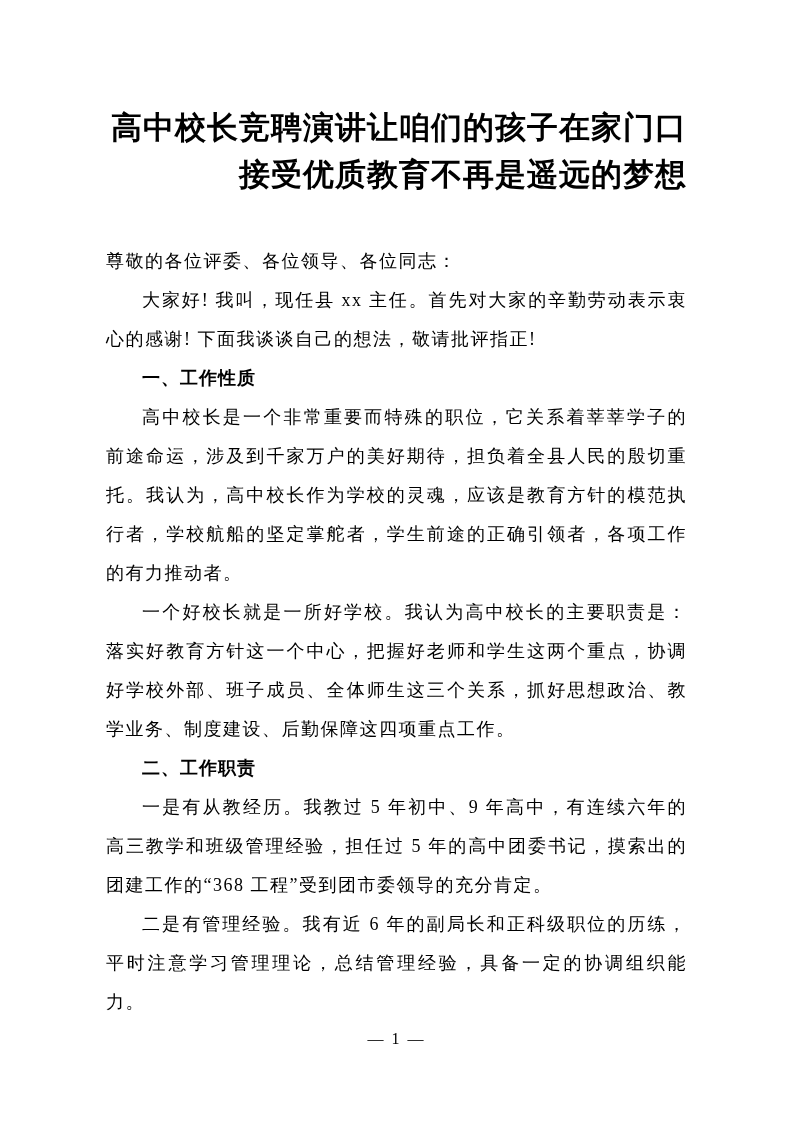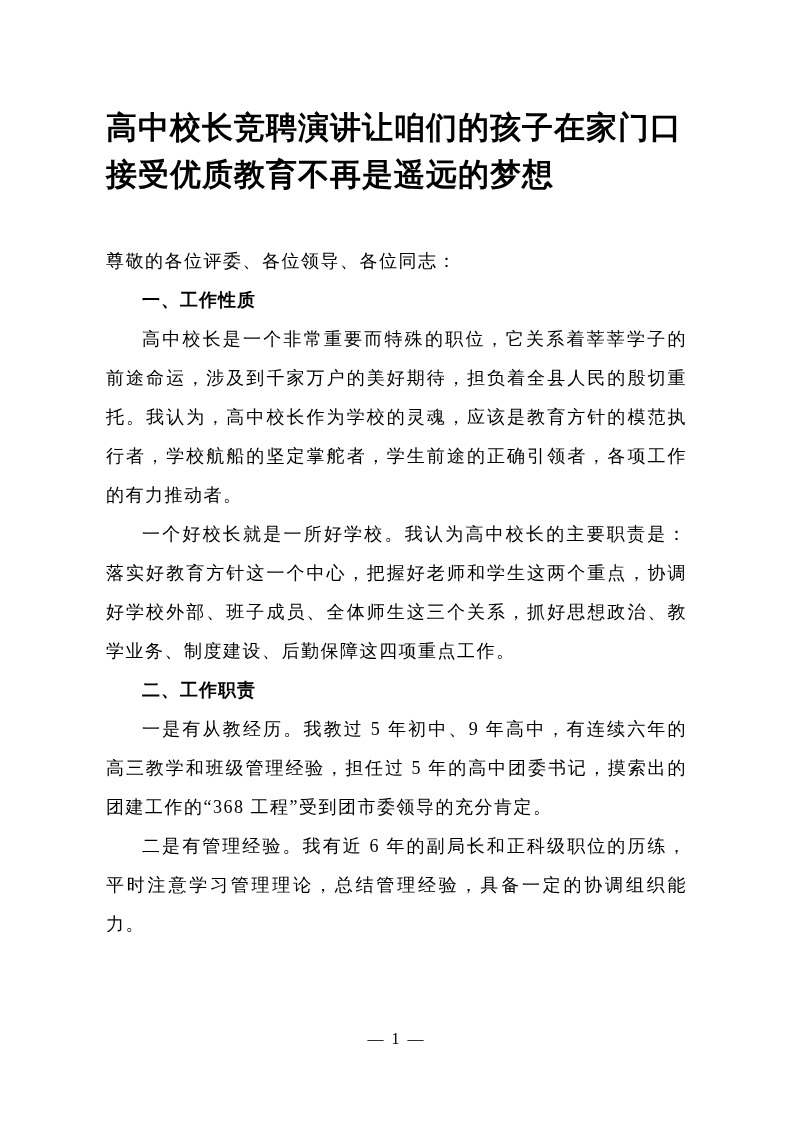--- a/index.html
+++ b/index.html
@@ -19,21 +19,21 @@
     top: 104px;
     left: 106px;
     width: 581px;
   }
   .doc-title {
     font-family: "Liberation Serif", "DejaVu Serif", serif;
     font-weight: bold;
     font-size: 31px;
     line-height: 47px;
     letter-spacing: 1px;
-    text-align: left;
+    text-align: right;
     margin-bottom: 44px;
   }
   .doc-title .t-line { display: block; }
   .block {
     font-size: 18px;
     line-height: 39px;
     letter-spacing: 1.5px;
     text-align: justify;
     text-justify: inter-character;
   }
@@ -62,20 +62,21 @@
 <div class="page">
   <div class="content">
 
     <h1 class="doc-title">
       <span class="t-line">高中校长竞聘演讲让咱们的孩子在家门口</span>
       <span class="t-line">接受优质教育不再是遥远的梦想</span>
     </h1>
 
     <p class="block salutation">尊敬的各位评委、各位领导、各位同志：</p>
 
+    <p class="block paragraph">大家好! 我叫，现任县 xx 主任。首先对大家的辛勤劳动表示衷心的感谢! 下面我谈谈自己的想法，敬请批评指正!</p>
 
     <p class="block heading">一、工作性质</p>
 
     <p class="block paragraph">高中校长是一个非常重要而特殊的职位，它关系着莘莘学子的前途命运，涉及到千家万户的美好期待，担负着全县人民的殷切重托。我认为，高中校长作为学校的灵魂，应该是教育方针的模范执行者，学校航船的坚定掌舵者，学生前途的正确引领者，各项工作的有力推动者。</p>
 
     <p class="block paragraph">一个好校长就是一所好学校。我认为高中校长的主要职责是：落实好教育方针这一个中心，把握好老师和学生这两个重点，协调好学校外部、班子成员、全体师生这三个关系，抓好思想政治、教学业务、制度建设、后勤保障这四项重点工作。</p>
 
     <p class="block heading">二、工作职责</p>
 
 

